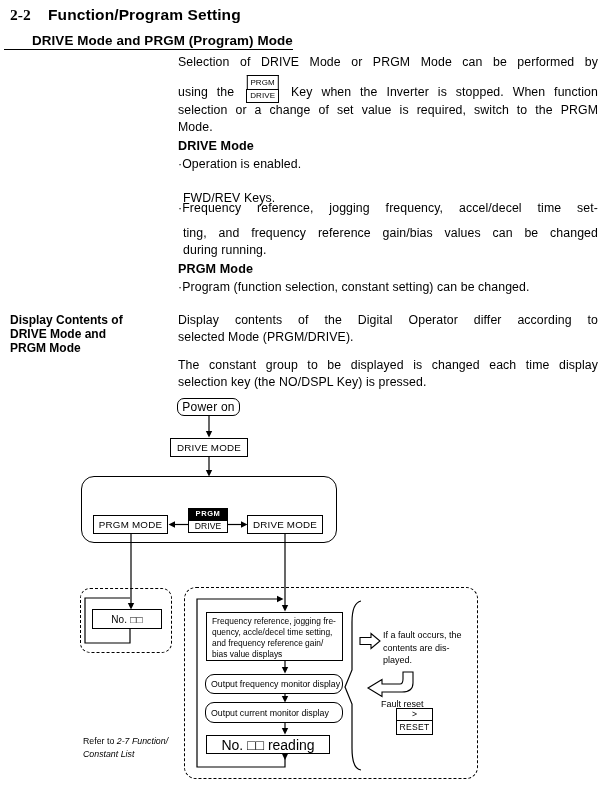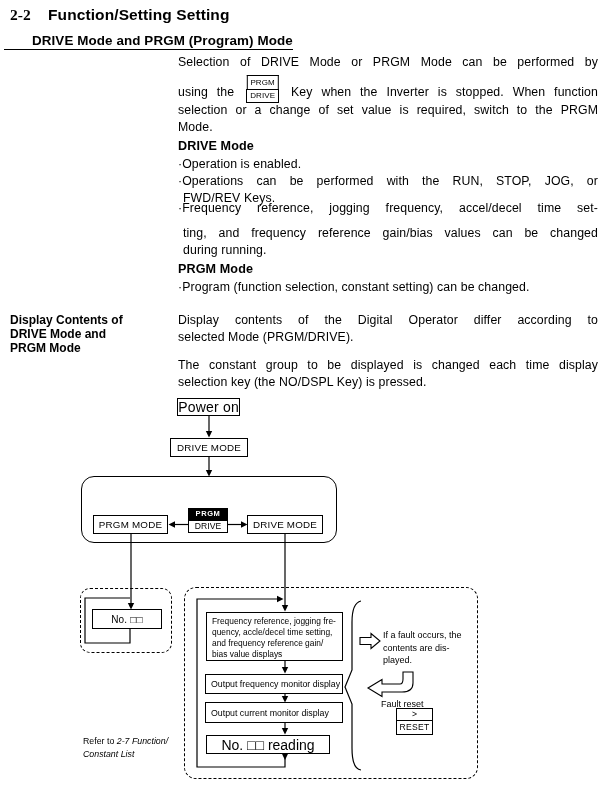--- a/index.html
+++ b/index.html
@@ -22,25 +22,25 @@
   
   .ikey{display:inline-block;position:relative;vertical-align:-2px;margin:0 3px;}
   .ikey .cap{display:block;border:1px solid #000;background:#fff;text-align:center;
       font-size:8px;line-height:12px;padding:0 3px;}
   .ikey .cap.top{position:absolute;bottom:100%;left:50%;transform:translateX(-50%);
       border-bottom:none;line-height:13px;}
   
   .fc{position:absolute;border:1.4px solid #000;background:#fff;box-sizing:border-box;
       display:flex;align-items:center;justify-content:center;text-align:center;
       font-size:9.8px;letter-spacing:0.2px;}
-  .stadium{border-radius:0;font-size:14px;border-width:1.2px;}
+  .stadium{border-radius:7px;font-size:12px;border-width:1.2px;}
   .roundrect{border-radius:13px;background:transparent;}
   .dashedbox{position:absolute;border:1.2px dashed #000;box-sizing:border-box;background:transparent;}
   .fclabel{position:absolute;font-size:9px;letter-spacing:0.1px;}
-  .leftalign{justify-content:flex-start;text-align:left;padding-left:5px;}
+  .leftalign{justify-content:flex-start;text-align:left;padding-left:5px;border-radius:9px;}
   .multiline{display:block;text-align:left;padding:3px 0 0 5px;font-size:8.4px;line-height:10.9px;letter-spacing:0;}
   
   .chartkey{position:absolute;width:40px;box-sizing:border-box;}
   .chartkey .kt{display:block;background:#000;color:#fff;font-weight:bold;font-size:7.5px;
       line-height:12px;text-align:center;letter-spacing:0.6px;}
   .chartkey .kb{display:block;border:1.3px solid #000;background:#fff;font-size:8.6px;
       line-height:11px;text-align:center;box-sizing:border-box;}
   
   .resetkey{position:absolute;width:37px;box-sizing:border-box;font-size:8.6px;text-align:center;}
   .resetkey .rt{display:block;border:1.1px solid #000;border-bottom:none;line-height:11px;background:#fff;}
@@ -49,39 +49,38 @@
   .refer{position:absolute;left:83px;top:735px;font-size:8.8px;line-height:13px;}
   .refer i{font-style:italic;}
   svg.overlay{position:absolute;left:0;top:0;pointer-events:none;}
 </style>
 </head>
 <body>
 
 <div class="page">
 
   <div class="h1">
-    <span class="num">2-2</span><span>Function/Setting Setting</span>
+    <span class="num">2-2</span><span>Function/Program Setting</span>
   </div>
   <div class="h2">DRIVE Mode and PRGM (Program) Mode</div>
 
   <div class="bl j" style="top:55px">Selection of DRIVE Mode or PRGM Mode can be performed by</div>
   <div class="bl j" style="top:85px">
     <span>using the</span>
     <span class="ikey">
       <span class="cap top">PRGM</span>
       <span class="cap">DRIVE</span>
     </span>
     <span>Key when the Inverter is stopped. When function</span>
   </div>
   <div class="bl j" style="top:103px">selection or a change of set value is required, switch to the PRGM</div>
   <div class="bl" style="top:120px">Mode.</div>
 
   <div class="bl bh" style="top:139px">DRIVE Mode</div>
   <div class="bl" style="top:157px">·Operation is enabled.</div>
-  <div class="bl j" style="top:174px">·Operations can be performed with the RUN, STOP, JOG, or</div>
   <div class="bl cont" style="top:191px">FWD/REV Keys.</div>
   <div class="bl j" style="top:201px">·Frequency reference, jogging frequency, accel/decel time set-</div>
   <div class="bl cont j" style="top:226px">ting, and frequency reference gain/bias values can be changed</div>
   <div class="bl cont" style="top:243px">during running.</div>
 
   <div class="bl bh" style="top:262px">PRGM Mode</div>
   <div class="bl" style="top:280px">·Program (function selection, constant setting) can be changed.</div>
 
   <div class="sidebar-h">
     <div>Display Contents of</div>

